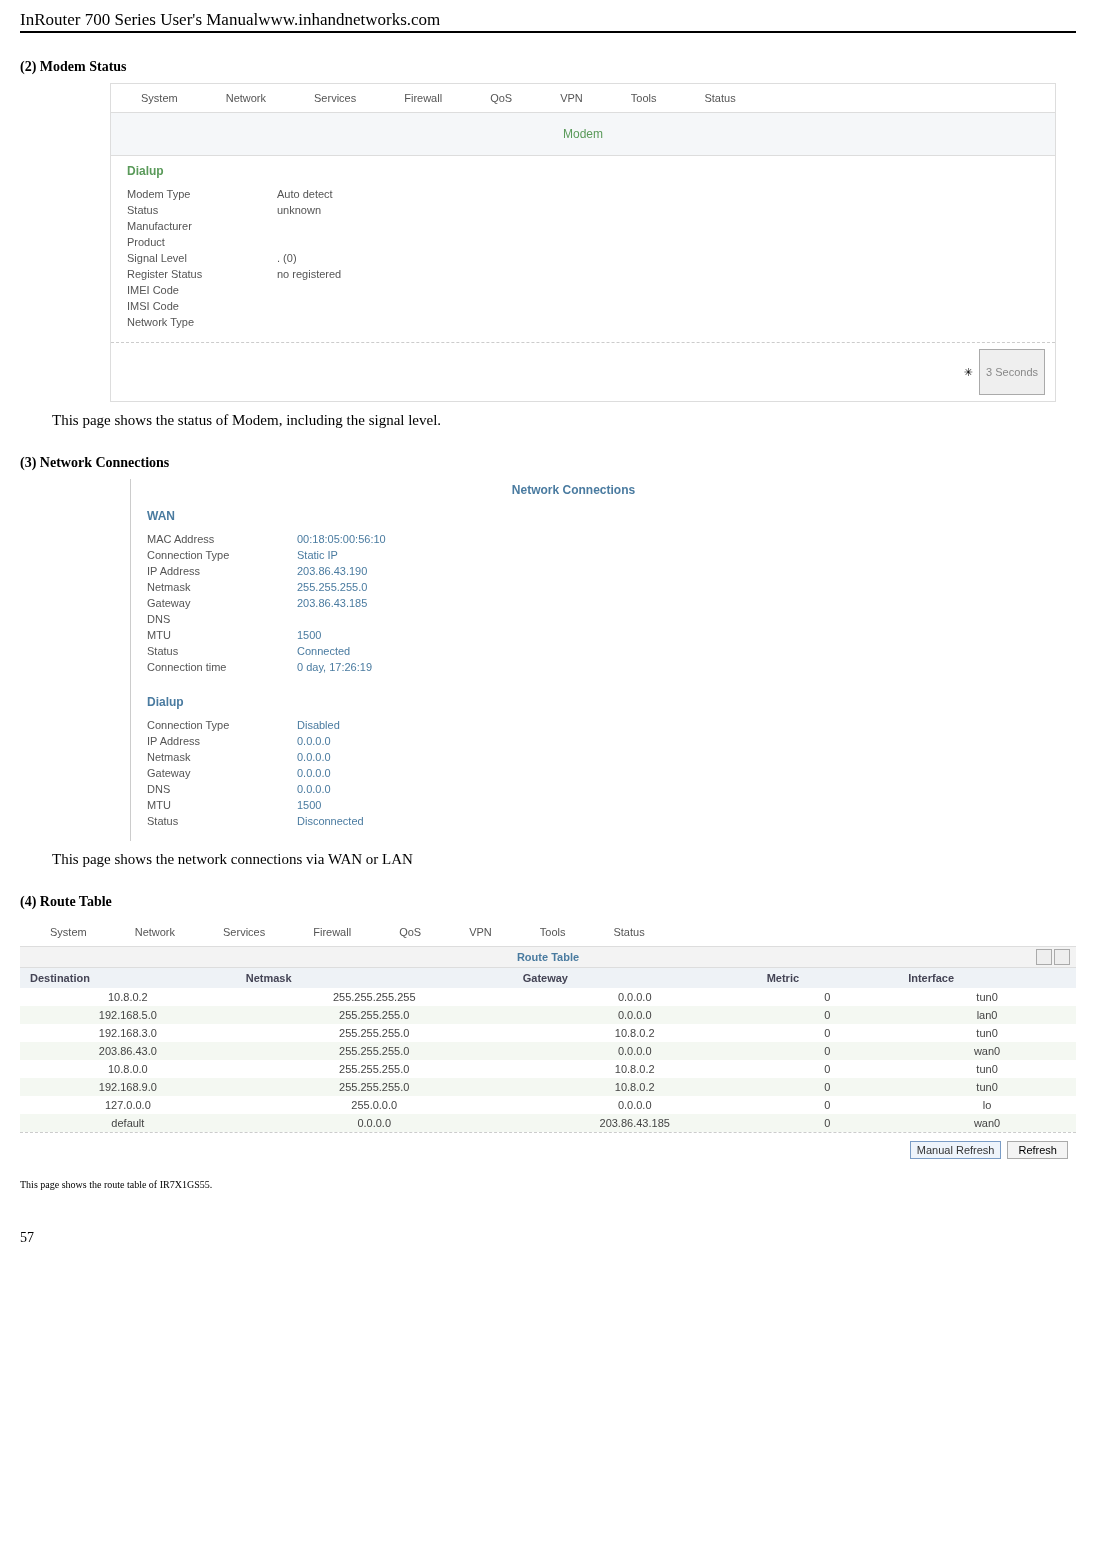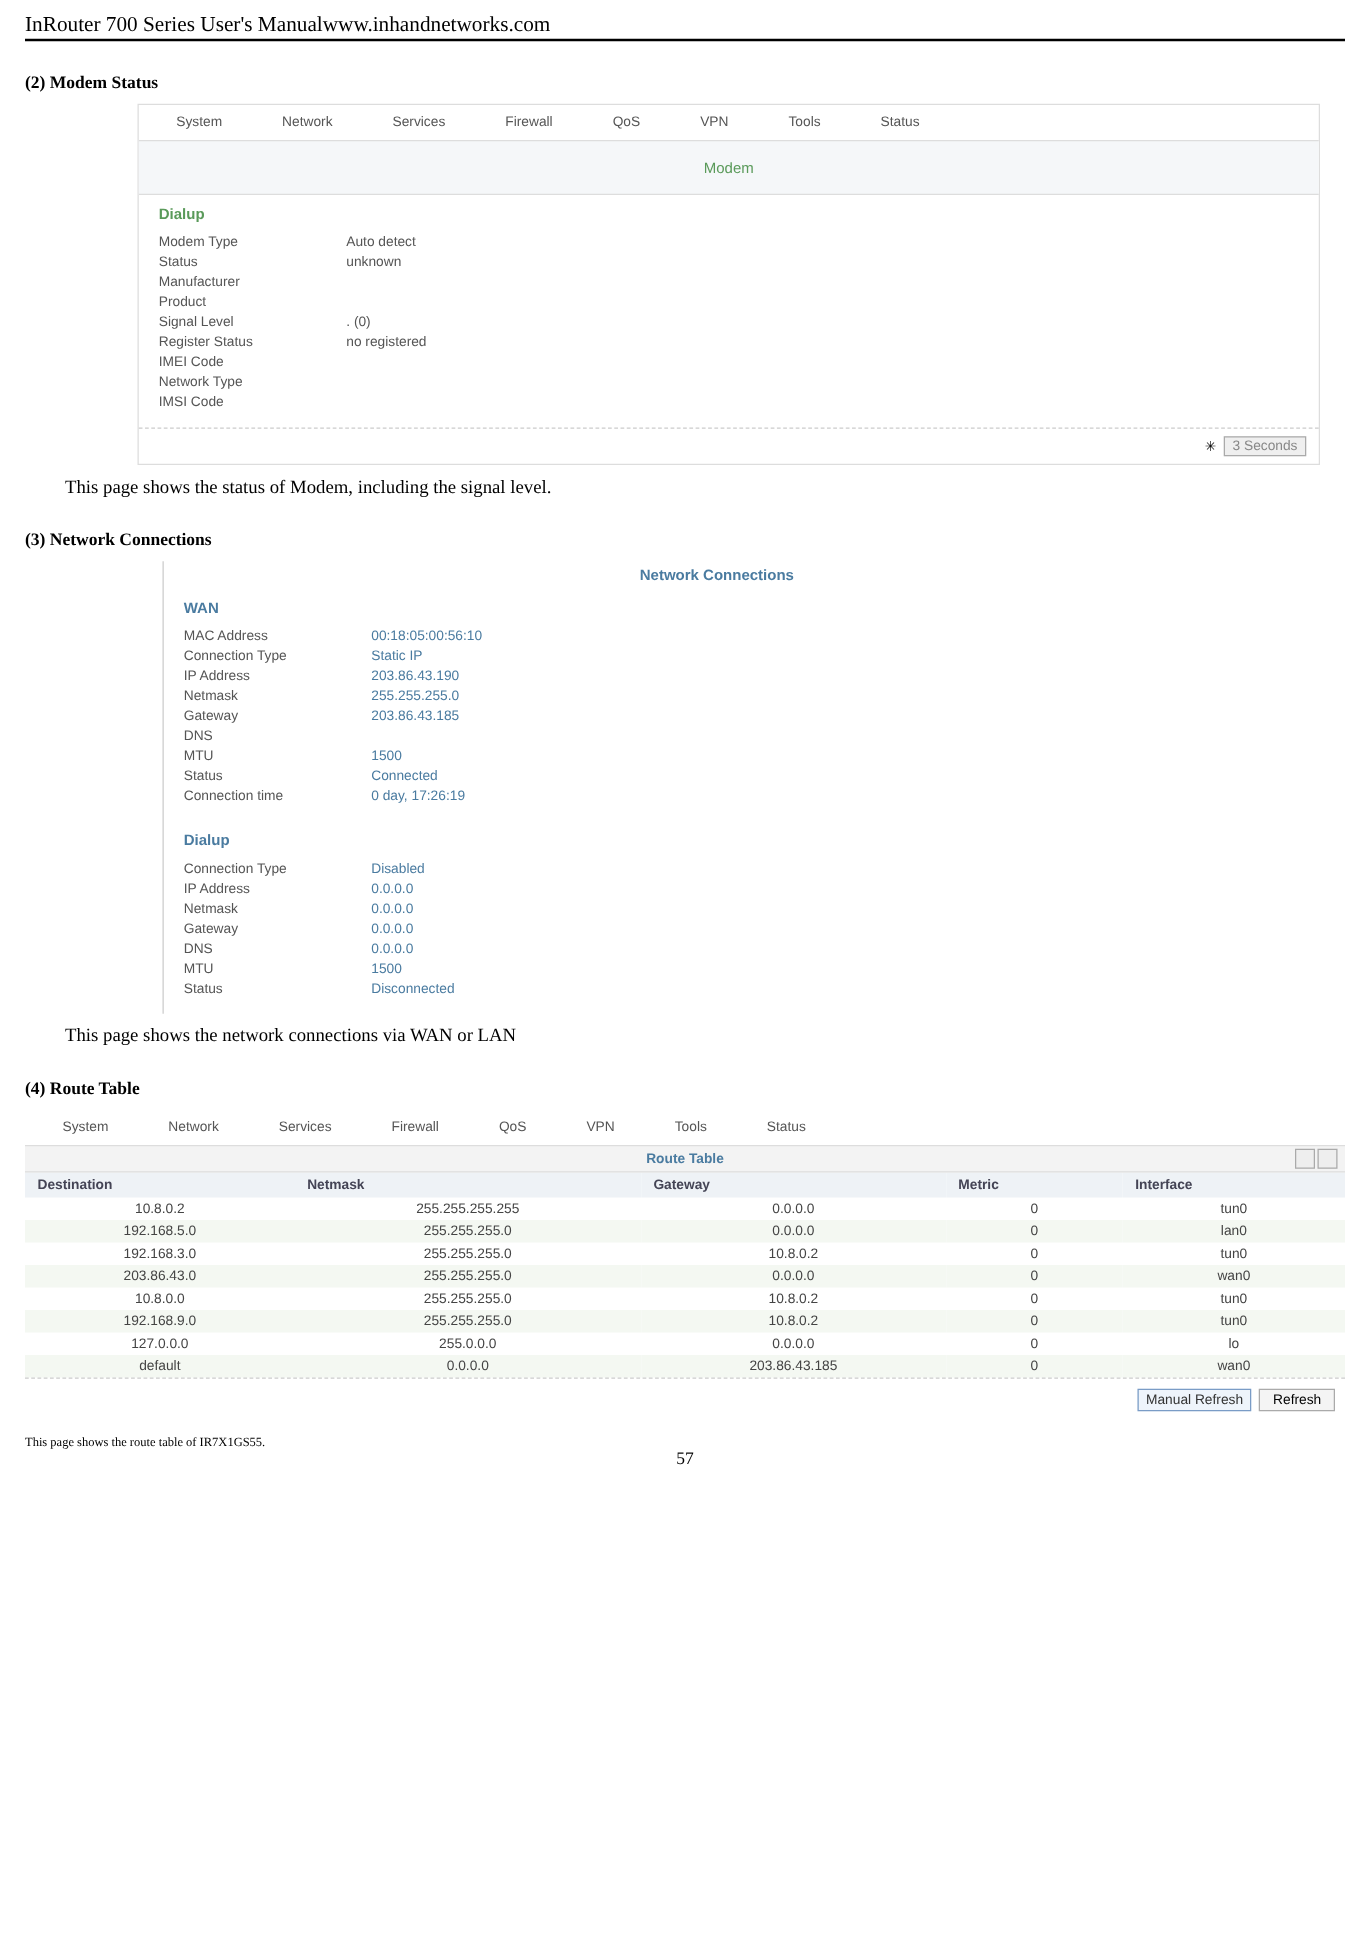--- a/index.html
+++ b/index.html
@@ -10,36 +10,36 @@
 .nav-tabs { display: flex; gap: 48px; padding: 8px 30px; color: #555; font-size: 11px; }
 .section-title { color: #4a7ba0; font-size: 12px; background: #f5f7f9; padding: 14px 12px; border-top: 1px solid #ddd; border-bottom: 1px solid #ddd; text-align: center; }
 .section-title.green { color: #5a9a5a; }
 .section-label { color: #4a7ba0; font-weight: bold; font-size: 12px; padding: 8px 16px 4px; }
 .section-label.green { color: #5a9a5a; }
 .kv-table { padding: 4px 16px 12px; }
 .kv-row { display: flex; padding: 2px 0; font-size: 11px; color: #555; }
 .kv-key { width: 150px; }
 .kv-val.blue { color: #4a7ba0; }
 .refresh-row { display: flex; justify-content: flex-end; padding: 6px 10px; border-top: 1px dashed #ccc; gap: 6px; align-items: center; }
-.refresh-select { font-size: 11px; background: #efefef; border: 1px solid #aaa; padding: 1px 6px; color: #888; }
+.refresh-select { font-size: 11px; background: #efefef; border: 1px solid #aaa; padding: 16px 6px; color: #888; }
 
 .route-table-container { font-family: Arial, sans-serif; font-size: 11px; }
 .route-nav { display: flex; gap: 48px; padding: 8px 30px; color: #555; font-size: 11px; }
 .route-title { text-align: center; color: #4a7ba0; font-weight: bold; background: #f3f3f3; border-top: 1px solid #ddd; border-bottom: 1px solid #ddd; padding: 4px; position: relative; }
 .route-icons { position: absolute; right: 6px; top: 2px; display: flex; gap: 2px; }
 .route-icon { width: 14px; height: 14px; background: #eee; border: 1px solid #aaa; }
 .rt-table { width: 100%; border-collapse: collapse; font-size: 11px; color: #444; }
 .rt-table th { text-align: left; background: #eef2f6; font-weight: bold; color: #445; padding: 4px 10px; font-size: 11px; }
 .rt-table td { padding: 3px 10px; text-align: center; }
 .rt-table tr.alt { background: #f4f8f2; }
 .route-footer { display: flex; justify-content: flex-end; padding: 8px; gap: 6px; border-top: 1px dashed #ccc; }
 .btn-select { font-size: 11px; border: 1px solid #7a9cc6; background: #eef4fb; padding: 2px 6px; color: #333; }
 .btn { font-size: 11px; border: 1px solid #aaa; background: #f4f4f4; padding: 2px 10px; }
 
-.page-num { text-align: center; font-size: 14px; }
+.page-num { margin-top: 40px; font-size: 14px; }
 
 .netconn-box { margin-left: 110px; margin-right: 60px; border-left: 1px solid #ccc; font-family: Arial, sans-serif; font-size: 11px; background: #fff; }
 .netconn-title { text-align: center; color: #4a7ba0; font-weight: bold; font-size: 12px; padding: 4px; }
 </style>
 </head>
 <body>
 
 <div class="header-row">
   <span>InRouter 700 Series User's Manual</span>
   <span>www.inhandnetworks.com</span>
@@ -83,25 +83,25 @@
       </div>
     <div class="kv-row">
         <span class="kv-key">Register Status</span>
         <span class="kv-val">no registered</span>
       </div>
     <div class="kv-row">
         <span class="kv-key">IMEI Code</span>
         <span class="kv-val"></span>
       </div>
     <div class="kv-row">
+        <span class="kv-key">IMSI Code</span>
+        <span class="kv-val"></span>
+      </div>
+    <div class="kv-row">
         <span class="kv-key">Network Type</span>
-        <span class="kv-val"></span>
-      </div>
-    <div class="kv-row">
-        <span class="kv-key">IMSI Code</span>
         <span class="kv-val"></span>
       </div>
   </div>
   <div class="refresh-row">
     <span>✳</span>
     <span class="refresh-select">3 Seconds</span>
   </div>
 </div>
 
 <div class="body-text">This page shows the status of Modem, including the signal level.</div>

